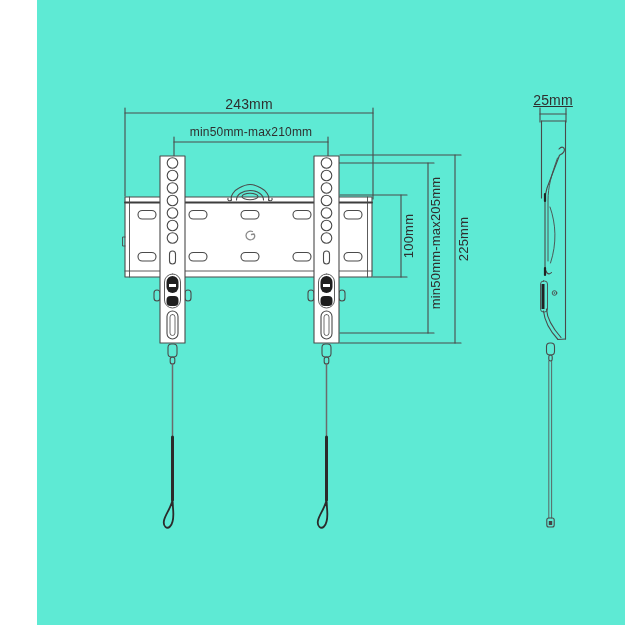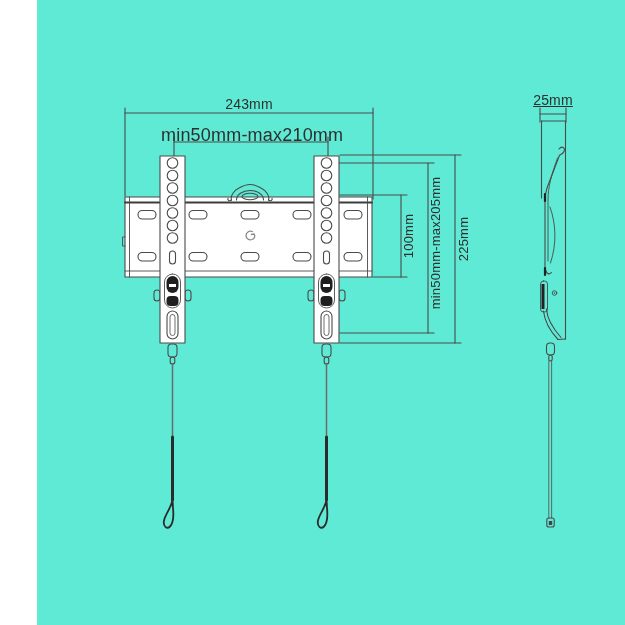--- a/index.html
+++ b/index.html
@@ -7,21 +7,21 @@
     position:relative;width:625px;height:625px;background:#5eead4;
     font-family:"Liberation Sans", sans-serif;color:#2f2f2f;overflow:hidden;margin-left:37px;
   }
   svg{position:absolute;left:0;top:0;}
   .dim-label{
     position:absolute;font-size:13.5px;color:#2f2f2f;letter-spacing:.2px;
     white-space:nowrap;line-height:1;
   }
   .h-label{text-align:center;}
   #lbl-overall-width{left:88px;top:97px;width:248px;font-size:14px;}
-  #lbl-hole-width{left:124px;top:126px;width:180px;font-size:18px;}
+  #lbl-hole-width{left:124px;top:126px;width:180px;font-size:12px;}
   #lbl-depth{left:486px;top:93px;width:60px;font-size:14px;text-align:center;text-decoration:underline;}
   .v-label{transform:translate(-50%,-50%) rotate(-90deg);}
   #lbl-plate-height{left:371px;top:236px;font-size:13px;}
   #lbl-hole-height{left:398px;top:243px;font-size:13px;}
   #lbl-bracket-height{left:426px;top:239px;font-size:13px;}
 </style>
 </head>
 <body>
 
 <div id="stage">

